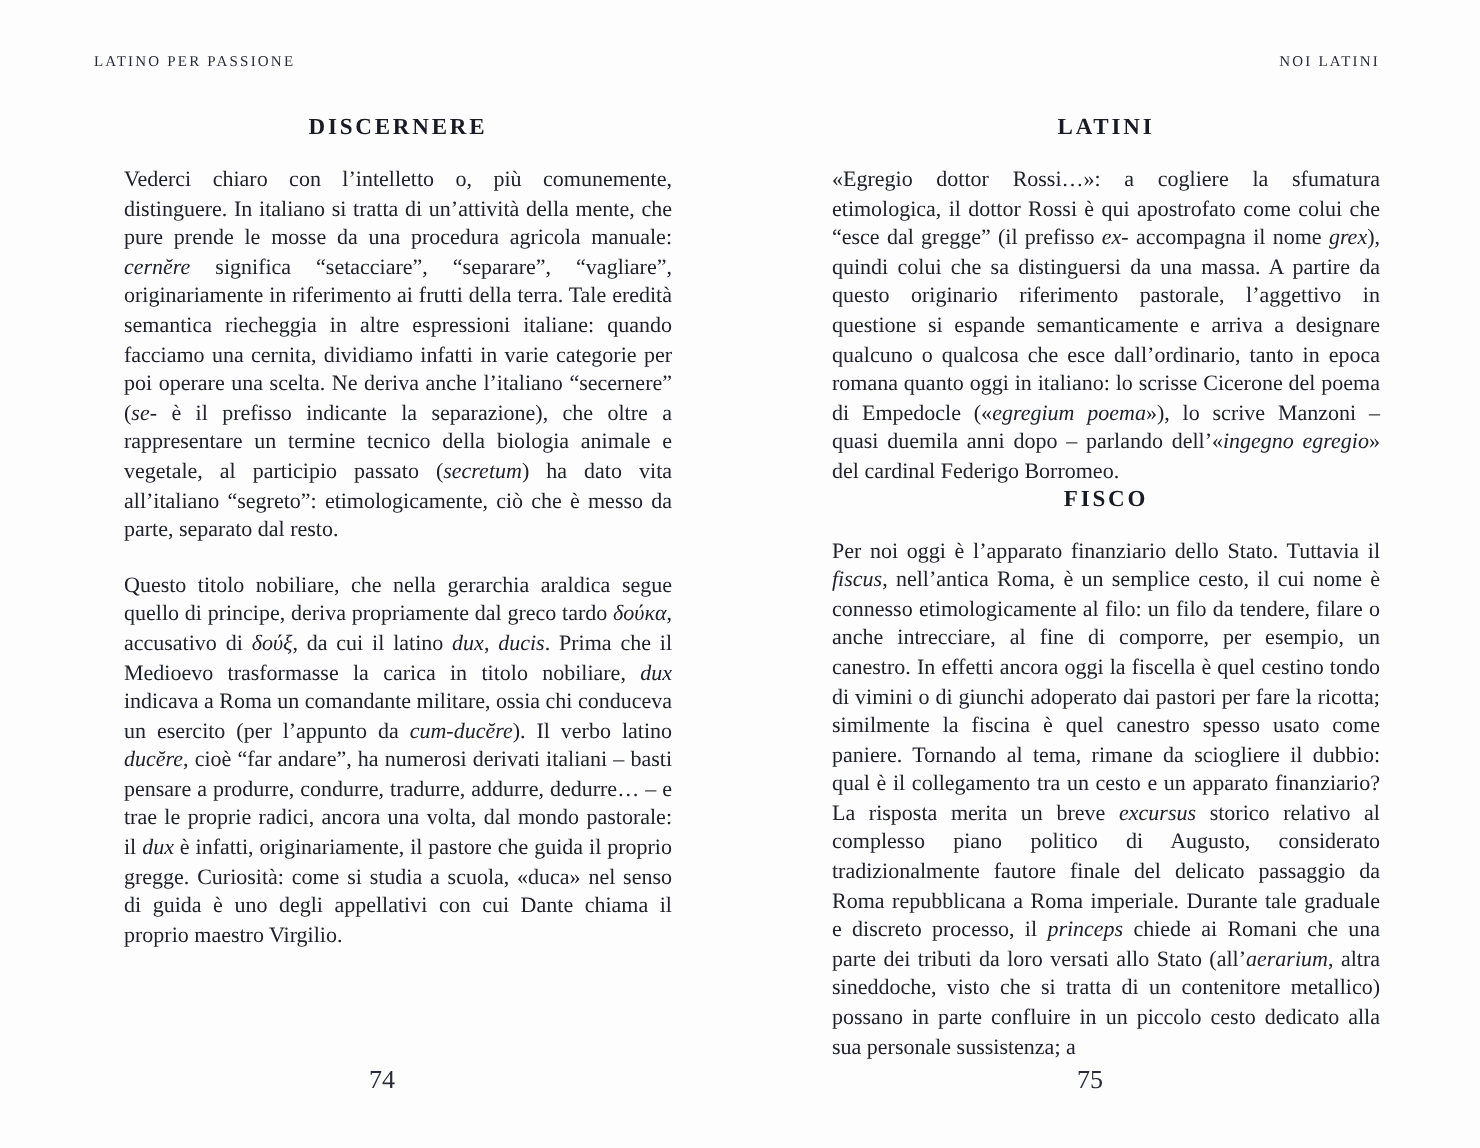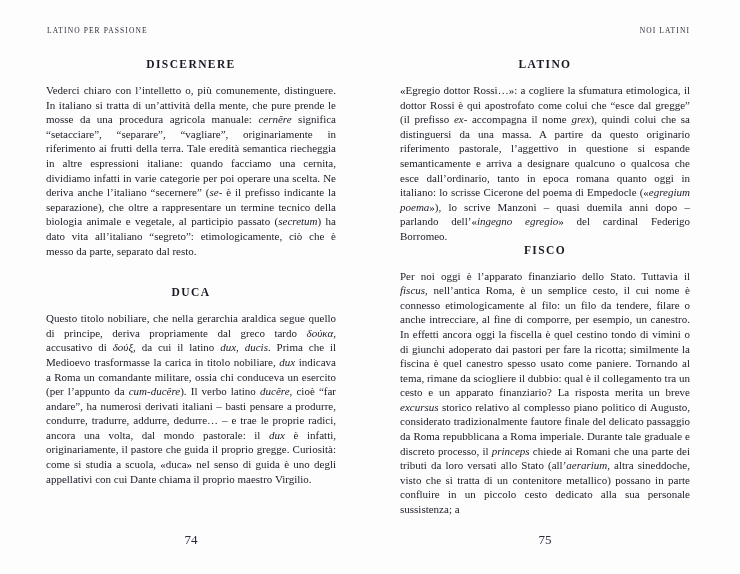--- a/index.html
+++ b/index.html
@@ -34,21 +34,21 @@
     letter-spacing: 1.1px;
     color: #2a2b38;
     font-variant: small-caps;
     text-transform: uppercase;
   }
   .rh-left  { left: 1px; }
   .rh-right { right: 0; text-align: center; }
   .content {
     position: absolute;
     top: 58px;
-    left: 0;
+    left: 16px;
     right: 0;
   }
   .section-title {
     margin: 0;
     text-align: center;
     font-size: 11.5px;
     font-weight: bold;
     letter-spacing: 1.4px;
     color: #191a23;
   }
@@ -78,30 +78,29 @@
 </head>
 <body>
 
 <div class="spread">
 
   <section class="page page-left">
     <div class="running-head rh-left">LATINO PER PASSIONE</div>
     <div class="content">
       <h2 class="section-title">DISCERNERE</h2>
       <p class="body-par"><span>Vederci chiaro con l’intelletto o, più comunemente, distinguere. In italiano si tratta di un’attività della mente, che pure prende le mosse da una procedura agricola manuale: </span><em>cernĕre</em><span> significa “setacciare”, “separare”, “vagliare”, originariamente in riferimento ai frutti della terra. Tale eredità semantica riecheggia in altre espressioni italiane: quando facciamo una cernita, dividiamo infatti in varie categorie per poi operare una scelta. Ne deriva anche l’italiano “secernere” (</span><em>se-</em><span> è il prefisso indicante la separazione), che oltre a rappresentare un termine tecnico della biologia animale e vegetale, al participio passato (</span><em>secretum</em><span>) ha dato vita all’italiano “segreto”: etimologicamente, ciò che è messo da parte, separato dal resto.</span></p>
-      <h2 class="section-title title-second-left">DUCA</h2>
       <p class="body-par"><span>Questo titolo nobiliare, che nella gerarchia araldica segue quello di principe, deriva propriamente dal greco tardo </span><em>δούκα</em><span>, accusativo di </span><em>δούξ</em><span>, da cui il latino </span><em>dux</em><span>, </span><em>ducis</em><span>. Prima che il Medioevo trasformasse la carica in titolo nobiliare, </span><em>dux</em><span> indicava a Roma un comandante militare, ossia chi conduceva un esercito (per l’appunto da </span><em>cum-ducĕre</em><span>). Il verbo latino </span><em>ducĕre</em><span>, cioè “far andare”, ha numerosi derivati italiani – basti pensare a produrre, condurre, tradurre, addurre, dedurre… – e trae le proprie radici, ancora una volta, dal mondo pastorale: il </span><em>dux</em><span> è infatti, originariamente, il pastore che guida il proprio gregge. Curiosità: come si studia a scuola, «duca» nel senso di guida è uno degli appellativi con cui Dante chiama il proprio maestro Virgilio.</span></p>
     </div>
     <div class="page-number">74</div>
   </section>
 
   <section class="page page-right">
     <div class="running-head rh-right">NOI LATINI</div>
     <div class="content">
-      <h2 class="section-title">LATINO</h2>
+      <h2 class="section-title">LATINI</h2>
       <p class="body-par"><span>«Egregio dottor Rossi…»: a cogliere la sfumatura etimologica, il dottor Rossi è qui apostrofato come colui che “esce dal gregge” (il prefisso </span><em>ex-</em><span> accompagna il nome </span><em>grex</em><span>), quindi colui che sa distinguersi da una massa. A partire da questo originario riferimento pastorale, l’aggettivo in questione si espande semanticamente e arriva a designare qualcuno o qualcosa che esce dall’ordinario, tanto in epoca romana quanto oggi in italiano: lo scrisse Cicerone del poema di Empedocle («</span><em>egregium poema</em><span>»), lo scrive Manzoni – quasi duemila anni dopo – parlando dell’«</span><em>ingegno egregio</em><span>» del cardinal Federigo Borromeo.</span></p>
       <h2 class="section-title title-second-right">FISCO</h2>
       <p class="body-par"><span>Per noi oggi è l’apparato finanziario dello Stato. Tuttavia il </span><em>fiscus</em><span>, nell’antica Roma, è un semplice cesto, il cui nome è connesso etimologicamente al filo: un filo da tendere, filare o anche intrecciare, al fine di comporre, per esempio, un canestro. In effetti ancora oggi la fiscella è quel cestino tondo di vimini o di giunchi adoperato dai pastori per fare la ricotta; similmente la fiscina è quel canestro spesso usato come paniere. Tornando al tema, rimane da sciogliere il dubbio: qual è il collegamento tra un cesto e un apparato finanziario? La risposta merita un breve </span><em>excursus</em><span> storico relativo al complesso piano politico di Augusto, considerato tradizionalmente fautore finale del delicato passaggio da Roma repubblicana a Roma imperiale. Durante tale graduale e discreto processo, il </span><em>princeps</em><span> chiede ai Romani che una parte dei tributi da loro versati allo Stato (all’</span><em>aerarium</em><span>, altra sineddoche, visto che si tratta di un contenitore metallico) possano in parte confluire in un piccolo cesto dedicato alla sua personale sussistenza; a</span></p>
     </div>
     <div class="page-number">75</div>
   </section>
 
 </div>
 
 </body></html>

